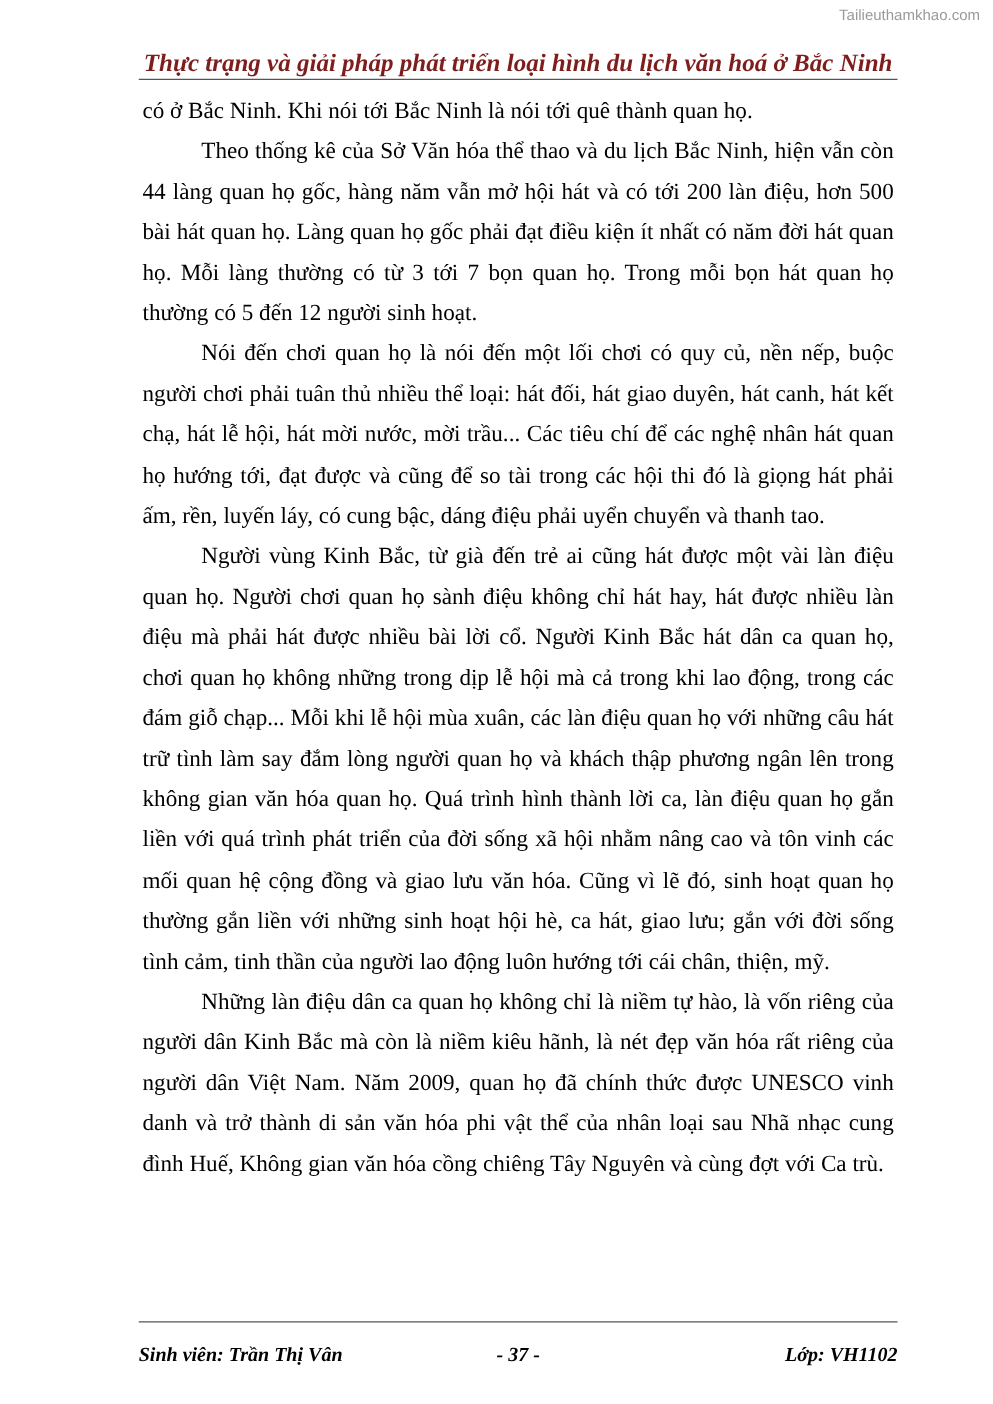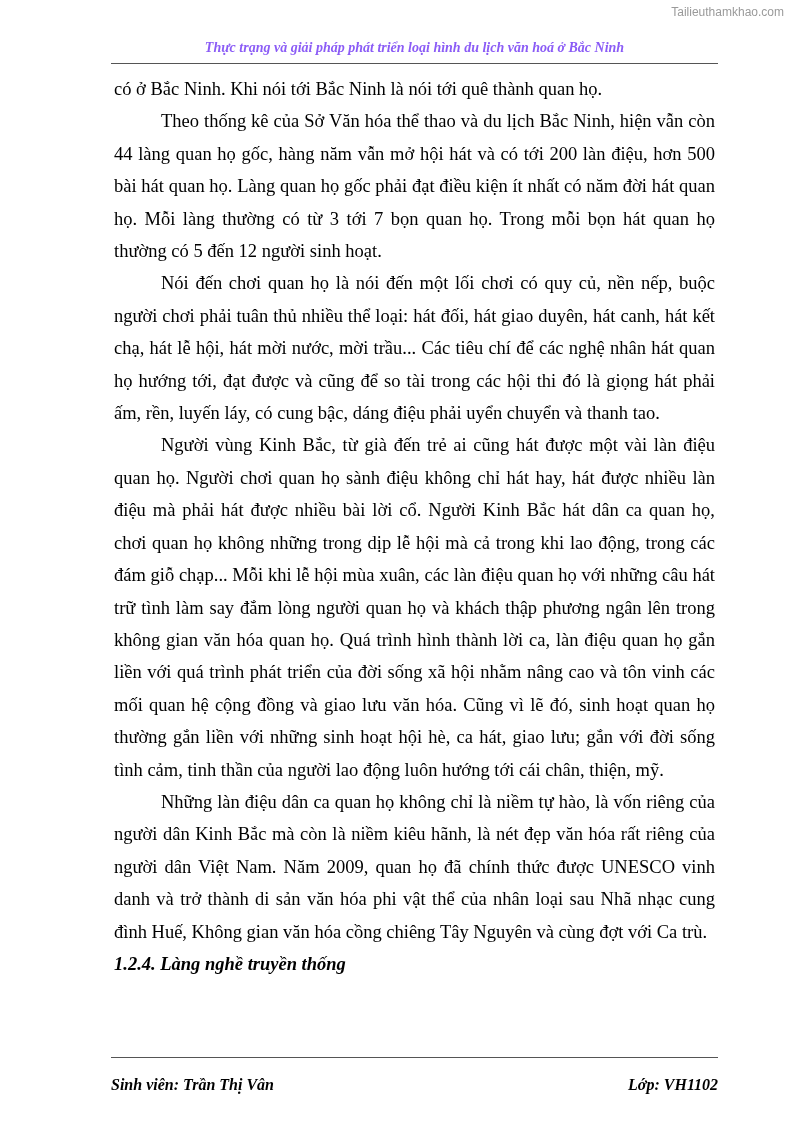--- a/index.html
+++ b/index.html
@@ -6,21 +6,21 @@
     body { width: 794px; height: 1123px; position: relative; overflow: hidden; }
     .watermark {
       position: absolute; top: 5px; right: 10px;
       font-family: "Liberation Sans", sans-serif; font-size: 12px;
       color: #9a9a9a; letter-spacing: 0px;
     }
     .header {
       position: absolute; left: 111px; top: 40px; width: 607px;
       text-align: center;
       font-family: "Liberation Serif", serif; font-style: italic; font-weight: bold;
-      font-size: 14px; color: #8b5cf6; white-space: nowrap;
+      font-size: 20px; color: #7f1d1d; white-space: nowrap;
     }
     .header-rule {
       position: absolute; left: 111px; top: 63px; width: 607px; height: 0;
       border-top: 1.3px solid #555;
     }
     .content {
       position: absolute; left: 114px; top: 73px; width: 601px;
       font-family: "Liberation Serif", serif; font-size: 18.5px; color: #000;
       line-height: 32.4px;
     }
@@ -48,20 +48,20 @@
 
 <div class="header">Thực trạng và giải pháp phát triển loại hình du lịch văn hoá ở Bắc Ninh</div>
 <div class="header-rule"></div>
 
 <div class="content">
   <p>có ở Bắc Ninh. Khi nói tới Bắc Ninh là nói tới quê thành quan họ.</p>
   <p class="indent">Theo thống kê của Sở Văn hóa thể thao và du lịch Bắc Ninh, hiện vẫn còn 44 làng quan họ gốc, hàng năm vẫn mở hội hát và có tới 200 làn điệu, hơn 500 bài hát quan họ. Làng quan họ gốc phải đạt điều kiện ít nhất có năm đời hát quan họ. Mỗi làng thường có từ 3 tới 7 bọn quan họ. Trong mỗi bọn hát quan họ thường có 5 đến 12 người sinh hoạt.</p>
   <p class="indent">Nói đến chơi quan họ là nói đến một lối chơi có quy củ, nền nếp, buộc người chơi phải tuân thủ nhiều thể loại: hát đối, hát giao duyên, hát canh, hát kết chạ, hát lễ hội, hát mời nước, mời trầu... Các tiêu chí để các nghệ nhân hát quan họ hướng tới, đạt được và cũng để so tài trong các hội thi đó là giọng hát phải ấm, rền, luyến láy, có cung bậc, dáng điệu phải uyển chuyển và thanh tao.</p>
   <p class="indent">Người vùng Kinh Bắc, từ già đến trẻ ai cũng hát được một vài làn điệu quan họ. Người chơi quan họ sành điệu không chỉ hát hay, hát được nhiều làn điệu mà phải hát được nhiều bài lời cổ. Người Kinh Bắc hát dân ca quan họ, chơi quan họ không những trong dịp lễ hội mà cả trong khi lao động, trong các đám giỗ chạp... Mỗi khi lễ hội mùa xuân, các làn điệu quan họ với những câu hát trữ tình làm say đắm lòng người quan họ và khách thập phương ngân lên trong không gian văn hóa quan họ. Quá trình hình thành lời ca, làn điệu quan họ gắn liền với quá trình phát triển của đời sống xã hội nhằm nâng cao và tôn vinh các mối quan hệ cộng đồng và giao lưu văn hóa. Cũng vì lẽ đó, sinh hoạt quan họ thường gắn liền với những sinh hoạt hội hè, ca hát, giao lưu; gắn với đời sống tình cảm, tinh thần của người lao động luôn hướng tới cái chân, thiện, mỹ.</p>
   <p class="indent">Những làn điệu dân ca quan họ không chỉ là niềm tự hào, là vốn riêng của người dân Kinh Bắc mà còn là niềm kiêu hãnh, là nét đẹp văn hóa rất riêng của người dân Việt Nam. Năm 2009, quan họ đã chính thức được UNESCO vinh danh và trở thành di sản văn hóa phi vật thể của nhân loại sau Nhã nhạc cung đình Huế, Không gian văn hóa cồng chiêng Tây Nguyên và cùng đợt với Ca trù.</p>
-  <p class="h-bold">1.2.4. Làng nghề truyền thống</p>
 </div>
 
 <div class="footer-rule"></div>
 <div class="footer">
   <span class="left">Sinh viên: Trần Thị Vân</span>
+  <span class="center">- 37 -</span>
   <span class="right">Lớp: VH1102</span>
 </div>
 
 </body></html>

